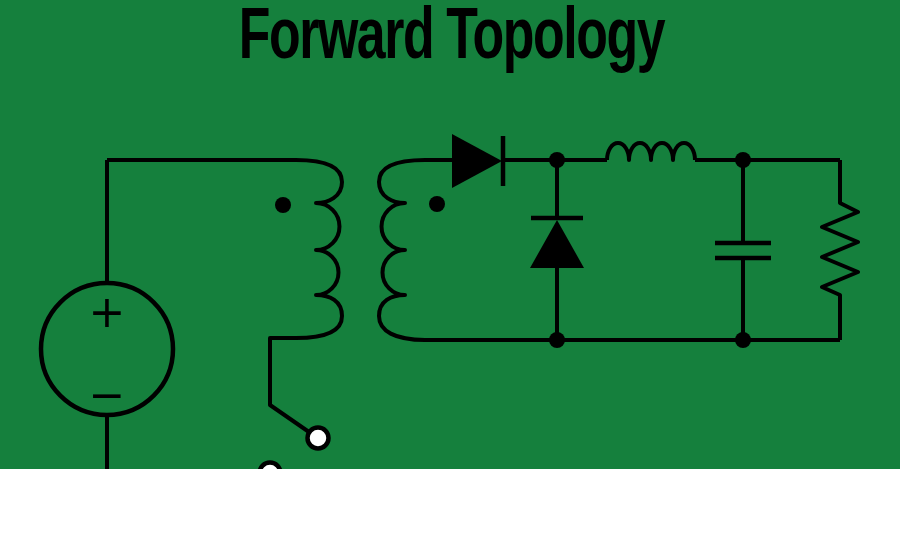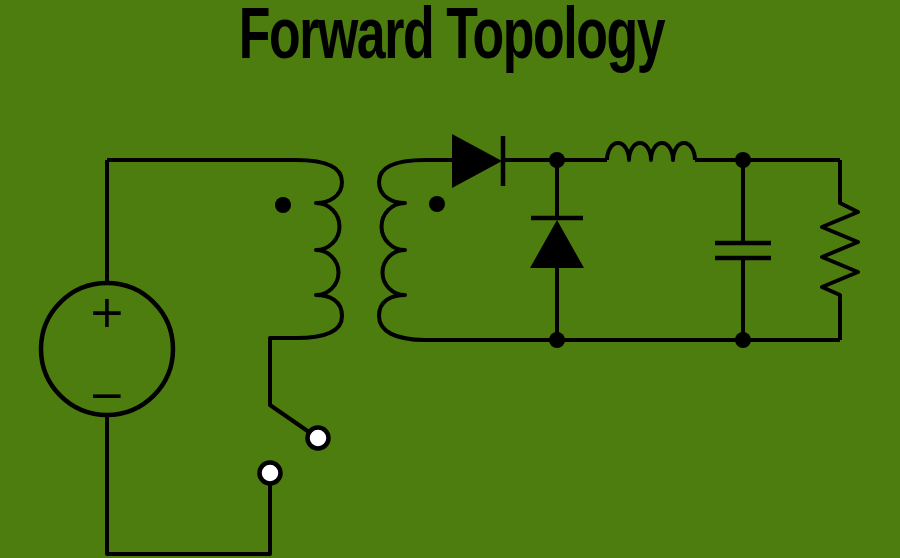--- a/index.html
+++ b/index.html
@@ -3,22 +3,22 @@
 <meta charset="utf-8">
 <style>
   html, body {
     margin: 0;
     padding: 0;
     background: #ffffff;
   }
   .page {
     position: relative;
     width: 900px;
-    height: 558px;
-    background: #4d7c0f;
+    height: 469px;
+    background: #15803d;
     overflow: hidden;
   }
   .title {
     position: absolute;
     top: -4px;
     left: 0;
     width: 900px;
     margin: 0;
     text-align: center;
     font-family: "Liberation Sans", sans-serif;

